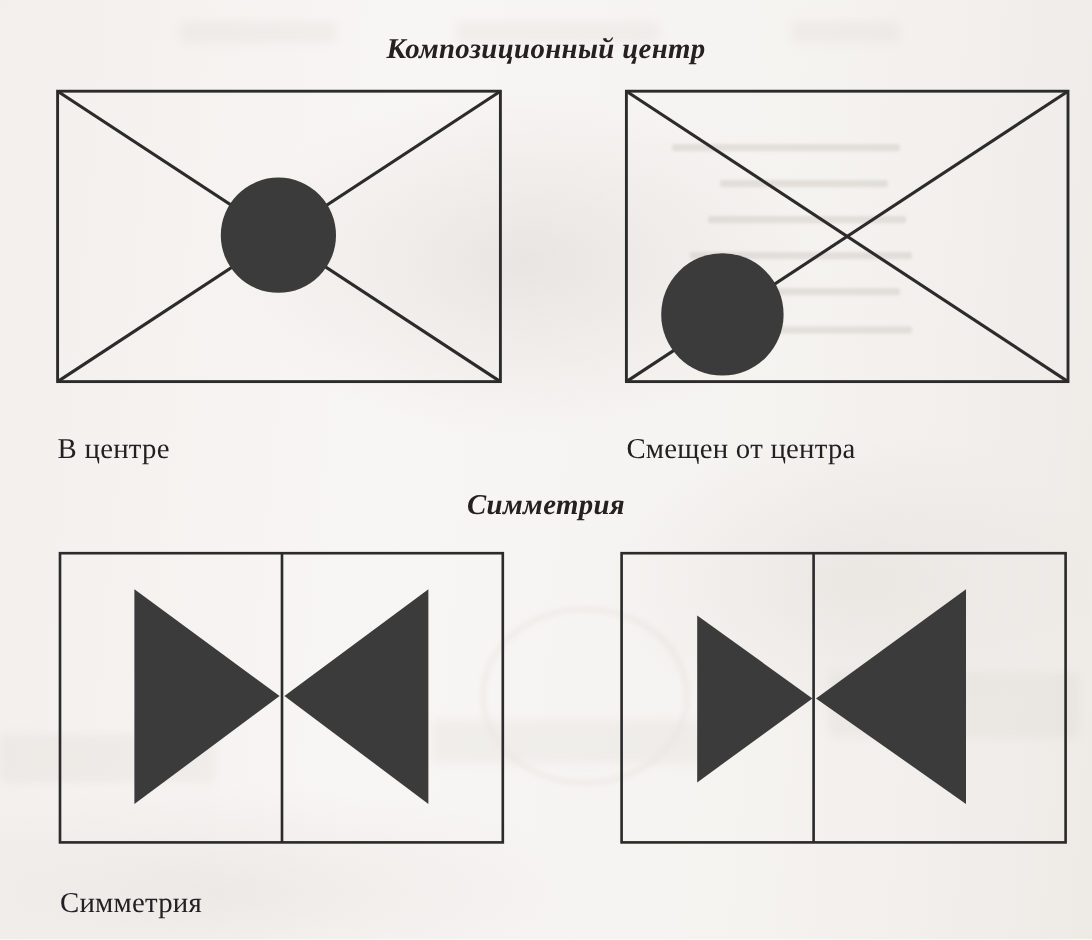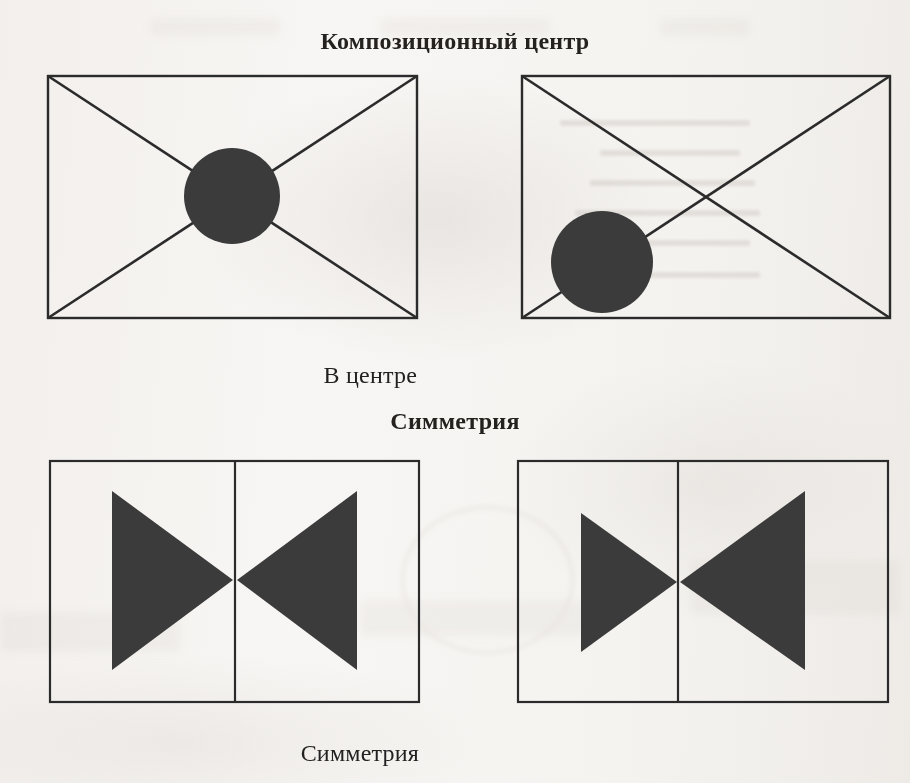--- a/index.html
+++ b/index.html
@@ -52,28 +52,29 @@
     border: 5px solid #c6bfb8;
     border-radius: 50%;
     filter: blur(2.2px);
     opacity: 0.5;
   }
 
   .section-title {
     position: absolute;
     width: 100%;
     text-align: center;
+    font-style: italic;
     font-weight: 700;
     font-size: 24px;
     letter-spacing: 0.3px;
     color: #24211f;
   }
   .caption {
     position: absolute;
-    text-align: right;
+    text-align: left;
     font-size: 24px;
     color: #222020;
     letter-spacing: 0.2px;
   }
   .figure {
     position: absolute;
   }
   svg { display: block; overflow: visible; }
 </style>
 </head>
@@ -114,20 +115,21 @@
 
   <div class="figure" style="left:518px; top:72px;">
     <svg width="382" height="254" viewBox="0 0 382 254">
       <rect x="4" y="4" width="368" height="242" fill="none" stroke="#2b2b2b" stroke-width="2.4"></rect>
       <line x1="4" y1="4" x2="372" y2="246" stroke="#2b2b2b" stroke-width="2.6"></line>
       <line x1="4" y1="246" x2="372" y2="4" stroke="#2b2b2b" stroke-width="2.6"></line>
       <circle cx="84" cy="190" r="51" fill="#3b3b3b"></circle>
     </svg>
   </div>
 
+  <div class="caption" style="left:522px; top:362px; width:368px;">Смещен от центра</div>
 
   <div class="section-title" style="top:408px;">Симметрия</div>
 
   <div class="figure" style="left:46px; top:457px;">
     <svg width="382" height="253" viewBox="0 0 382 253">
       <rect x="4" y="4" width="369" height="241" fill="none" stroke="#2b2b2b" stroke-width="2.2"></rect>
       <line x1="189" y1="4" x2="189" y2="245" stroke="#2b2b2b" stroke-width="2.2"></line>
       <polygon points="66,34 66,213 187,123" fill="#3b3b3b"></polygon>
       <polygon points="311,34 311,213 191,123" fill="#3b3b3b"></polygon>
     </svg>

